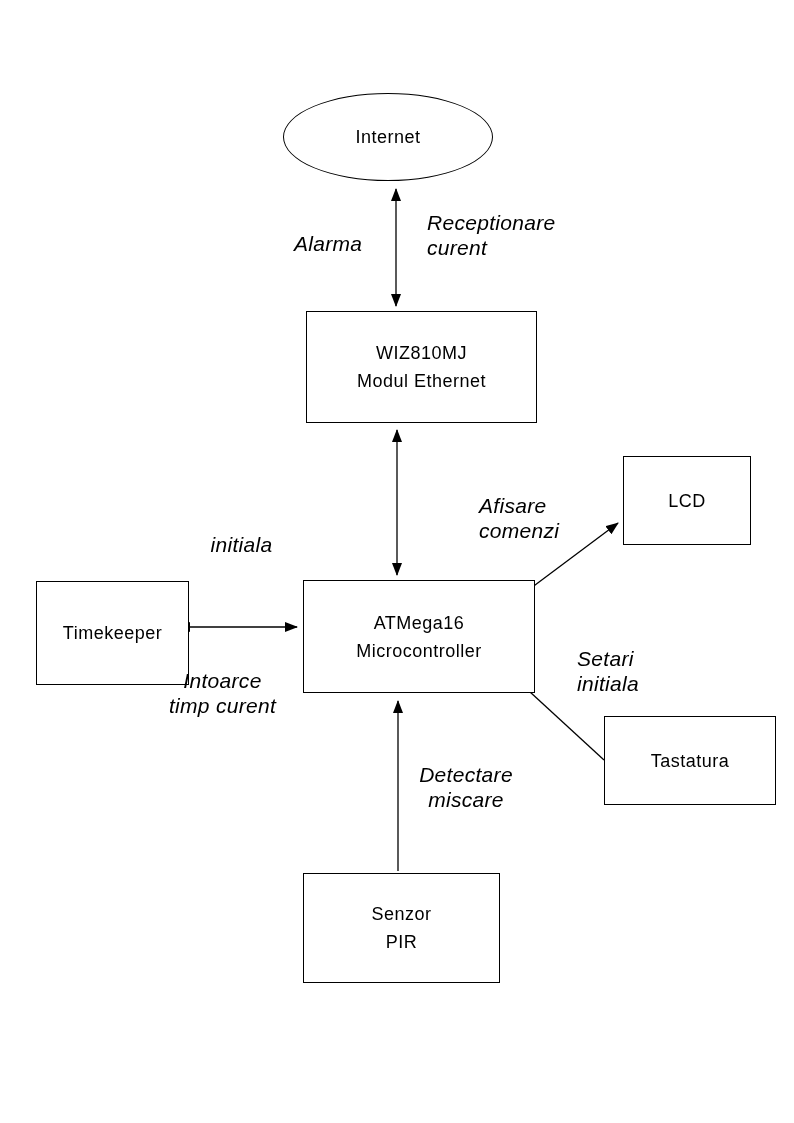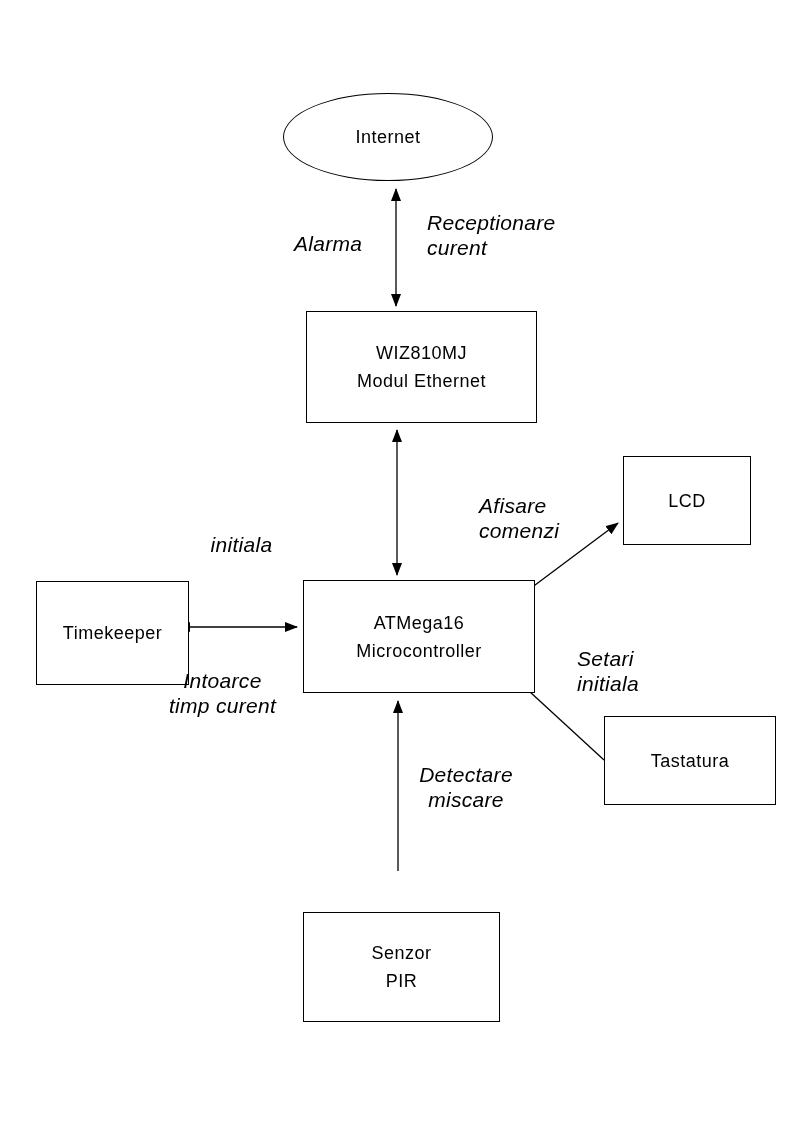--- a/index.html
+++ b/index.html
@@ -101,21 +101,21 @@
   </div>
 
   <div class="node" style="left:623px;top:456px;width:128px;height:89px;">
     <span>LCD</span>
   </div>
 
   <div class="node" style="left:604px;top:716px;width:172px;height:89px;">
     <span>Tastatura</span>
   </div>
 
-  <div class="node" style="left:303px;top:873px;width:197px;height:110px;margin-top:39px;">
+  <div class="node" style="left:303px;top:873px;width:197px;height:110px;">
     <span>Senzor</span>
     <span>PIR</span>
   </div>
 
   <div class="elabel" style="left:294px;top:231px;">
     <span>Alarma</span>
   </div>
 
   <div class="elabel" style="left:427px;top:210px;">
     <span>Receptionare</span>

